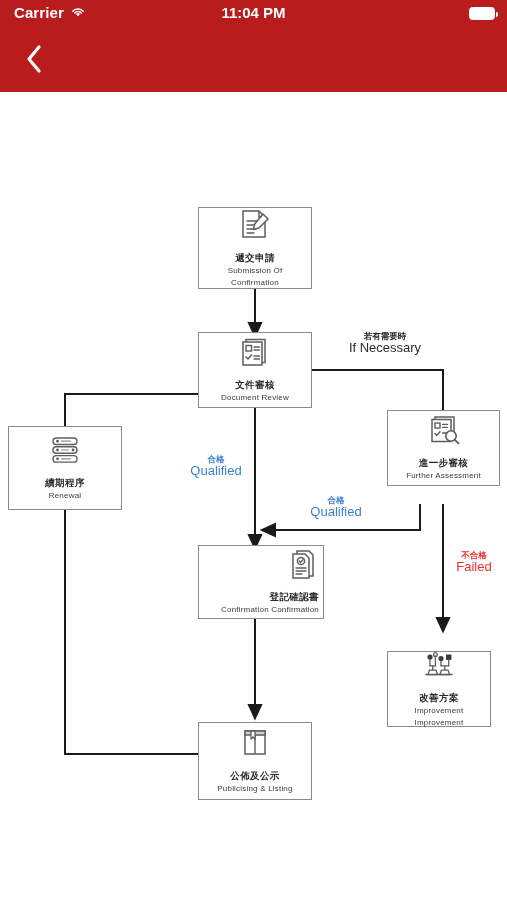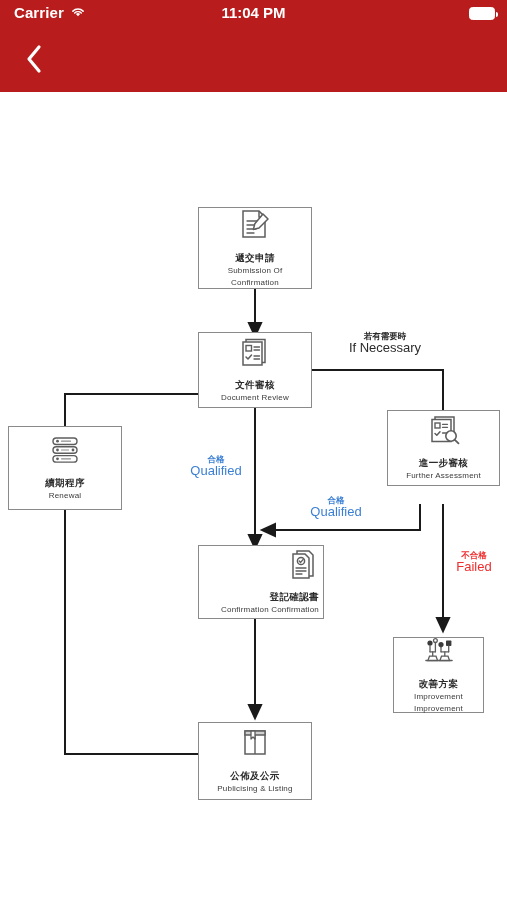--- a/index.html
+++ b/index.html
@@ -238,21 +238,21 @@
             <path d="M9 19 h10"></path>
               <path d="M9 22 h10"></path>
               <path d="M9 25 h6"></path>
           </g>
         </svg>
       </span>
       <span class="zh">登記確認書</span>
       <span class="en">Confirmation Confirmation</span>
     </div>
 
-    <div class="node" style="left:387px; top:545px; width:91px; height:76px;margin-left:6px;">
+    <div class="node" style="left:387px; top:559px; width:104px; height:76px;">
       <span class="ic">
         <svg width="34" height="30" viewBox="0 0 34 30">
           <g fill="#3b3b3b">
             <circle cx="8" cy="7" r="2.6"></circle>
             <circle cx="19" cy="8.6" r="2.6"></circle>
             <rect x="24" y="4.5" width="5.4" height="5.4" rx="0.7"></rect>
           </g>
           <g fill="none" stroke="#5d5d5d" stroke-width="1.3">
             <circle cx="13.4" cy="4.6" r="1.9"></circle>
           </g>

